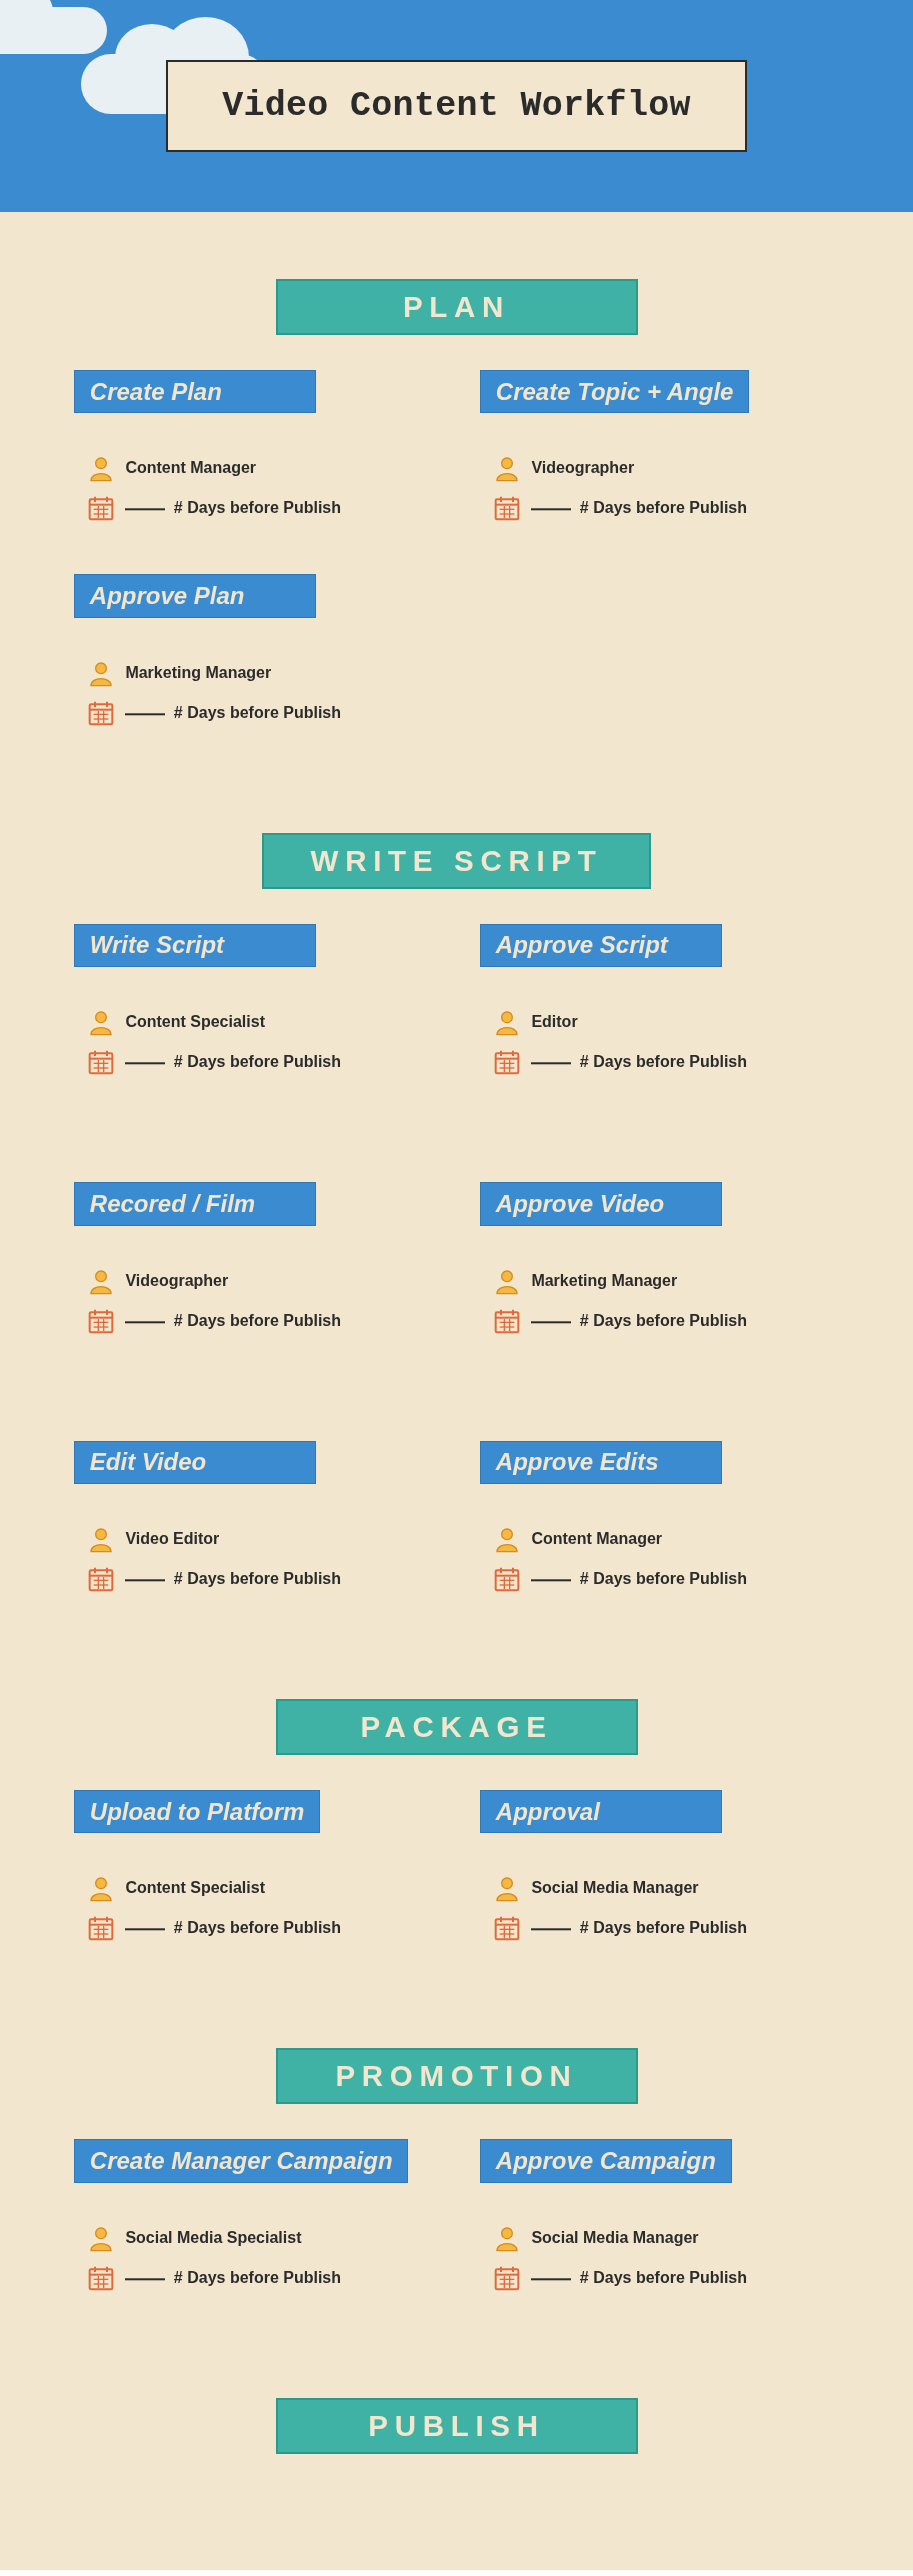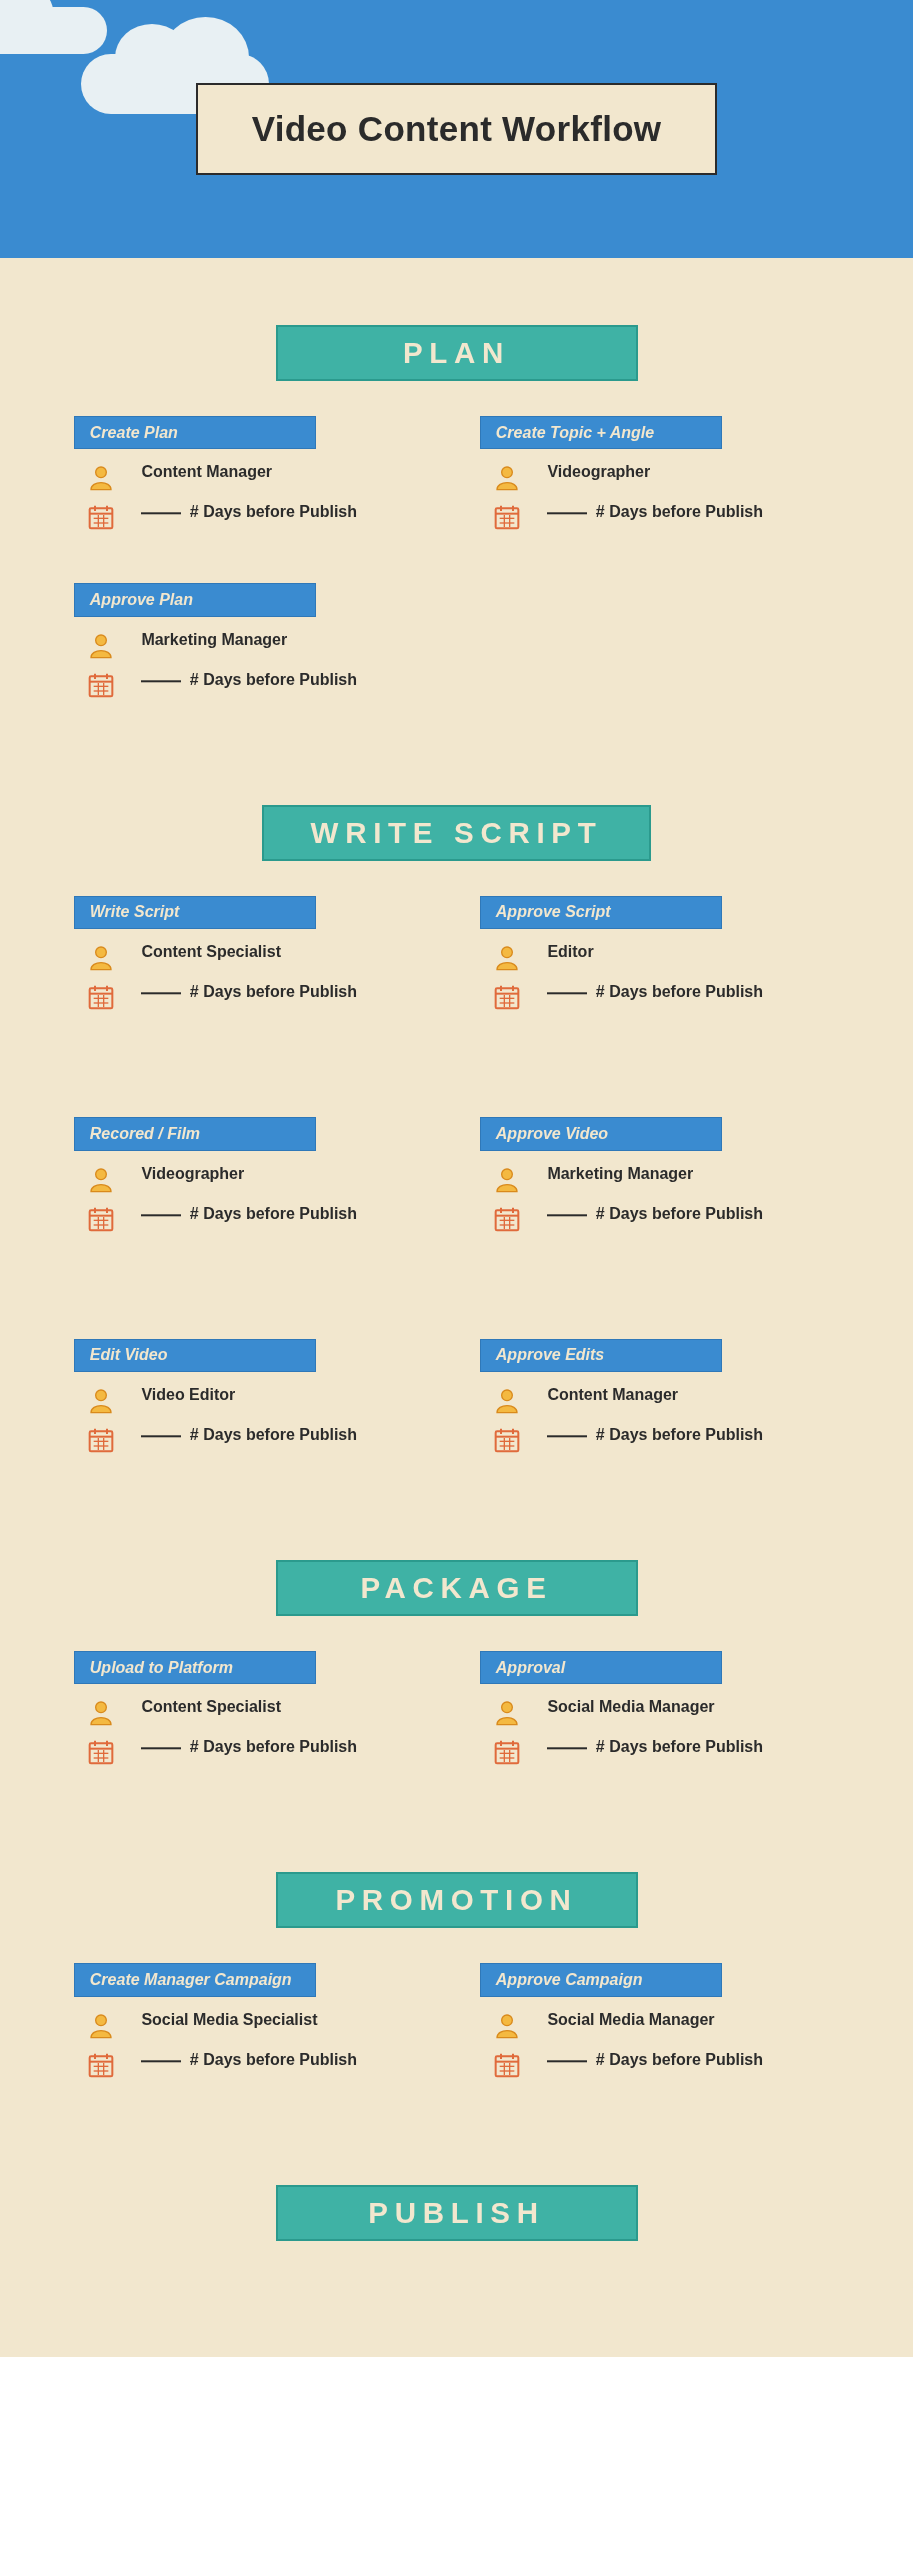--- a/index.html
+++ b/index.html
@@ -10,26 +10,27 @@
     justify-content: center;
   }
   .page {
     width: 913px;
     background: #f2e7ce;
     position: relative;
     padding-bottom: 54px;
   }
   .header {
     background: #3a8bd0;
-    height: 258px;
+    height: 212px;
     position: relative;
     overflow: hidden;
     display: flex;
     align-items: center;
     justify-content: center;
+    font-family: Liberation Mono, monospace;
   }
   .cloud {
     position: absolute;
     background: #e8f0f3;
     border-radius: 34px;
   }
   .cloud1 {
     width: 134px; height: 47px;
     top: 6.7px; left: -27px;
     border-radius: 0 40px 40px 0;
@@ -82,29 +83,29 @@
     display: grid;
     grid-template-columns: 1fr 1fr;
     column-gap: 47px;
     row-gap: 40px;
   }
   .card-label {
     background: #3a8bd0;
     color: #f2e7ce;
     font-style: italic;
     font-weight: 700;
-    font-size: 16px;
+    font-size: 24px;
     padding: 6.7px 14.8px;
     border: 1.3px solid #2f78b8;
-    margin-bottom: 2px;
+    margin-bottom: 29px;
     display:inline-block;
     min-width: 242px;
   }
   .row {
-    display:flex; gap: 26px;
+    display:flex; align-items:center; gap: 10px;
     margin: 12px 0 12px 13.4px;
   }
   .icon { width: 28px; height: 28px; flex: 0 0 28px; }
   .role-text {
     font-size: 16px; font-weight: 600; color: #2b2b2b;
   }
   .days-line {
     display:inline-block; width:40px; border-bottom:2px solid #2b2b2b;
     margin-right:4px; vertical-align:baseline; transform:translateY(-2.7px);
   }

